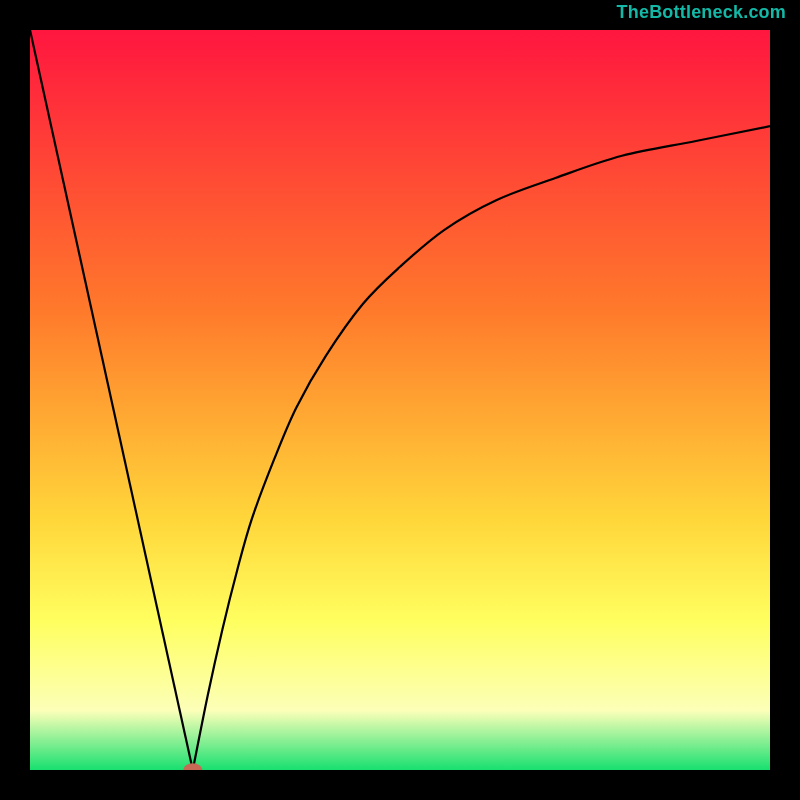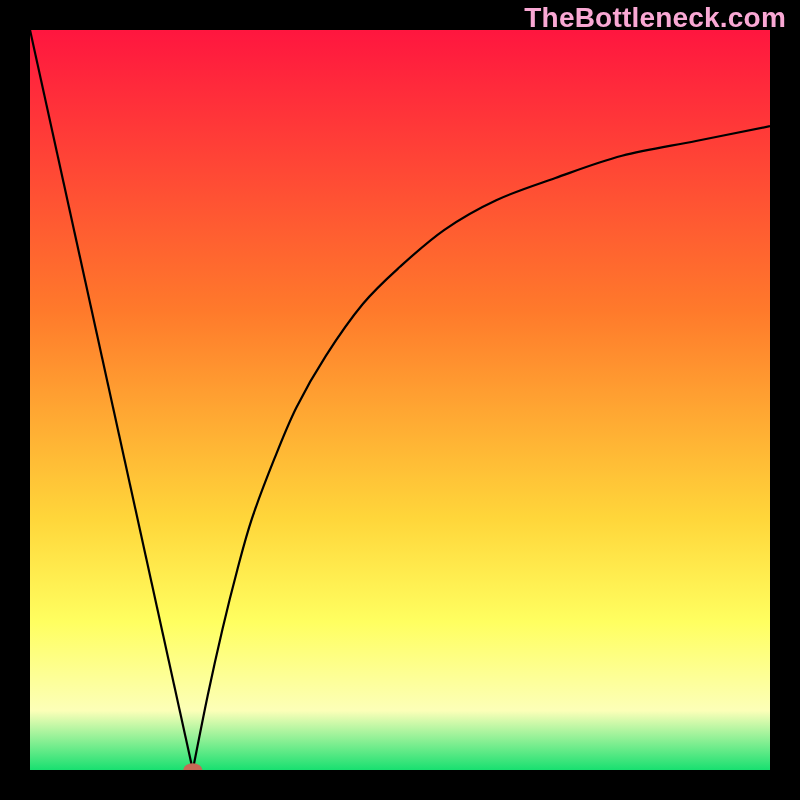--- a/index.html
+++ b/index.html
@@ -13,22 +13,22 @@
   .frame {
     position: relative;
     width: 800px;
     height: 800px;
     background: #000;
   }
   .watermark {
     position: absolute;
     top: 2px;
     right: 14px;
-    color: #f9a8d4;
-    font-size: 28px;
+    color: #14b8a6;
+    font-size: 18px;
     font-weight: 600;
     letter-spacing: 0.2px;
   }
   .plot {
     position: absolute;
     left: 30px;
     top: 30px;
     width: 740px;
     height: 740px;
     overflow: hidden;

